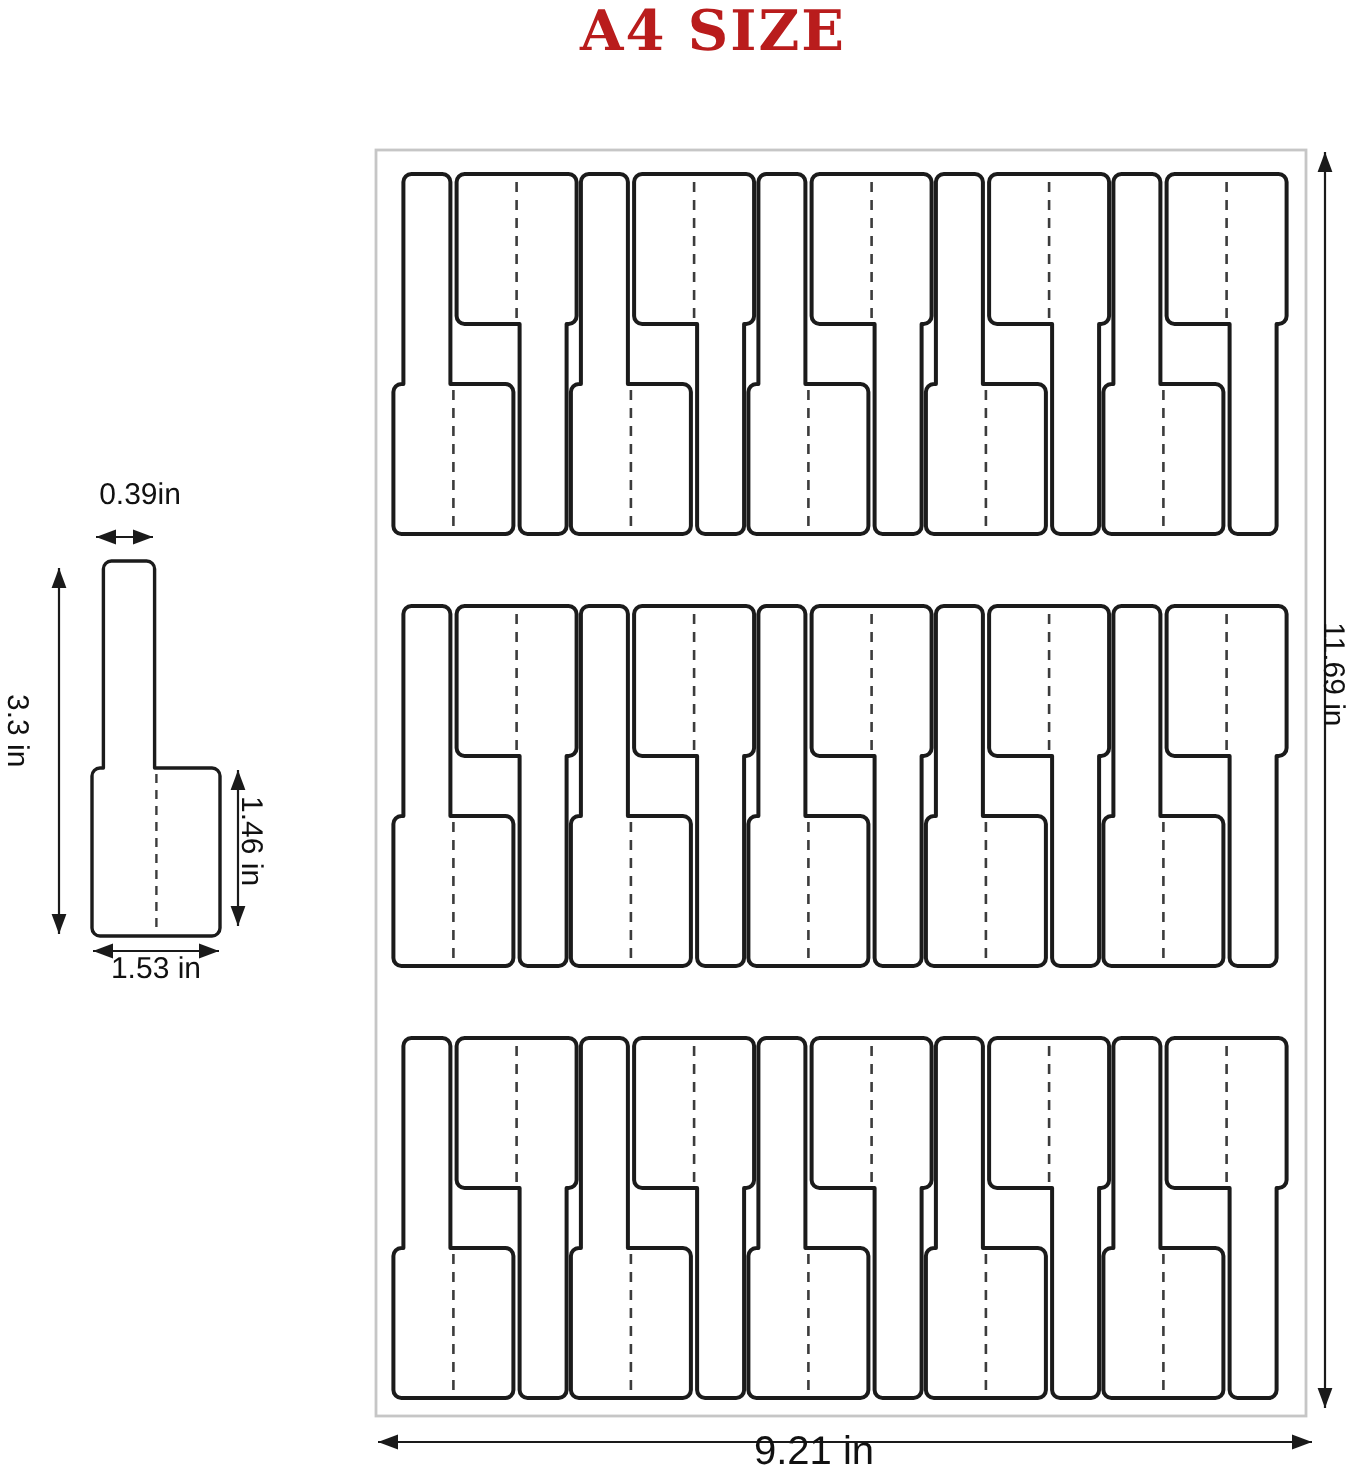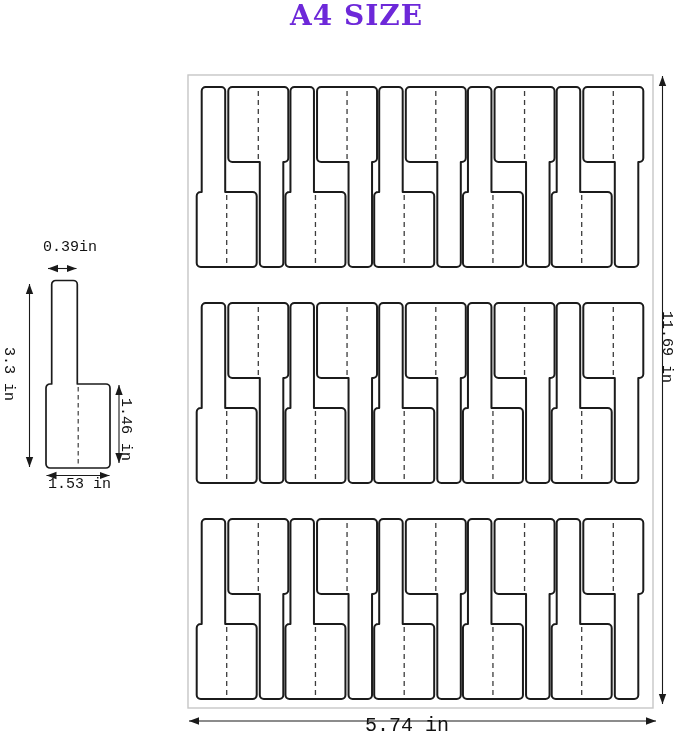--- a/index.html
+++ b/index.html
@@ -1,23 +1,23 @@
 <!DOCTYPE html>
 <html><head>
 <meta charset="utf-8">
 <style>
   html,body{margin:0;padding:0;background:#fff;}
   .stage{position:relative;width:679px;height:737px;background:#fff;overflow:hidden;
          font-family:"Liberation Sans",sans-serif;color:#1a1a1a;}
   .title{position:absolute;left:190px;top:0px;width:333px;text-align:center;
          font-family:"DejaVu Serif",serif;font-weight:bold;font-size:28px;line-height:31px;
-         letter-spacing:1px;color:#6d28d9;}
+         letter-spacing:1px;color:#b91c1c;}
   .subtitle{position:absolute;left:100px;top:41px;width:580px;text-align:center;
             font-size:24px;line-height:27px;letter-spacing:0.3px;color:#111;}
-  .dim{position:absolute;font-size:15px;line-height:16px;color:#111;white-space:nowrap;font-family:Liberation Mono, monospace;}
+  .dim{position:absolute;font-size:15px;line-height:16px;color:#111;white-space:nowrap;}
   .dim.center{text-align:center;}
   .vtext{writing-mode:vertical-rl;text-orientation:mixed;}
   .dim-big{font-size:20px;line-height:20px;}
   #gfx{position:absolute;left:0;top:0;}
   #labels-layer path{fill:#fff;stroke:#1b1b1b;stroke-width:2;stroke-linejoin:round;}
   #labels-layer line{stroke:#3c3c3c;stroke-width:1.3;stroke-dasharray:5 4;}
   #detail-layer path{fill:#fff;stroke:#1b1b1b;stroke-width:1.7;stroke-linejoin:round;}
   #detail-layer line{stroke:#3c3c3c;stroke-width:1.2;stroke-dasharray:4.5 3.5;}
   #dims line{stroke:#1a1a1a;stroke-width:1.1;}
   .sheet-border{fill:none;stroke:#c6c6c6;stroke-width:1.4;}
@@ -176,15 +176,15 @@
       <line x1="662.5" y1="76" x2="662.5" y2="704" marker-start="url(#ah)" marker-end="url(#ah)"></line>
       <line x1="189" y1="721" x2="656" y2="721" marker-start="url(#ah)" marker-end="url(#ah)"></line>
     </g>
   </svg>
 
   <div class="dim center" style="left:40px;top:240px;width:60px;">0.39in</div>
   <div class="dim vtext" style="left:1px;top:347px;line-height:15px;">3.3 in</div>
   <div class="dim vtext" style="left:118px;top:398px;line-height:15px;">1.46 in</div>
   <div class="dim center" style="left:48px;top:477px;width:60px;">1.53 in</div>
   <div class="dim vtext" style="left:657px;top:311px;line-height:19px;">11.69 in</div>
-  <div class="dim dim-big center" style="left:347px;top:716px;width:120px;">5.74 in</div>
+  <div class="dim dim-big center" style="left:347px;top:716px;width:120px;">9.21 in</div>
 
 </div>
 
 </body></html>

